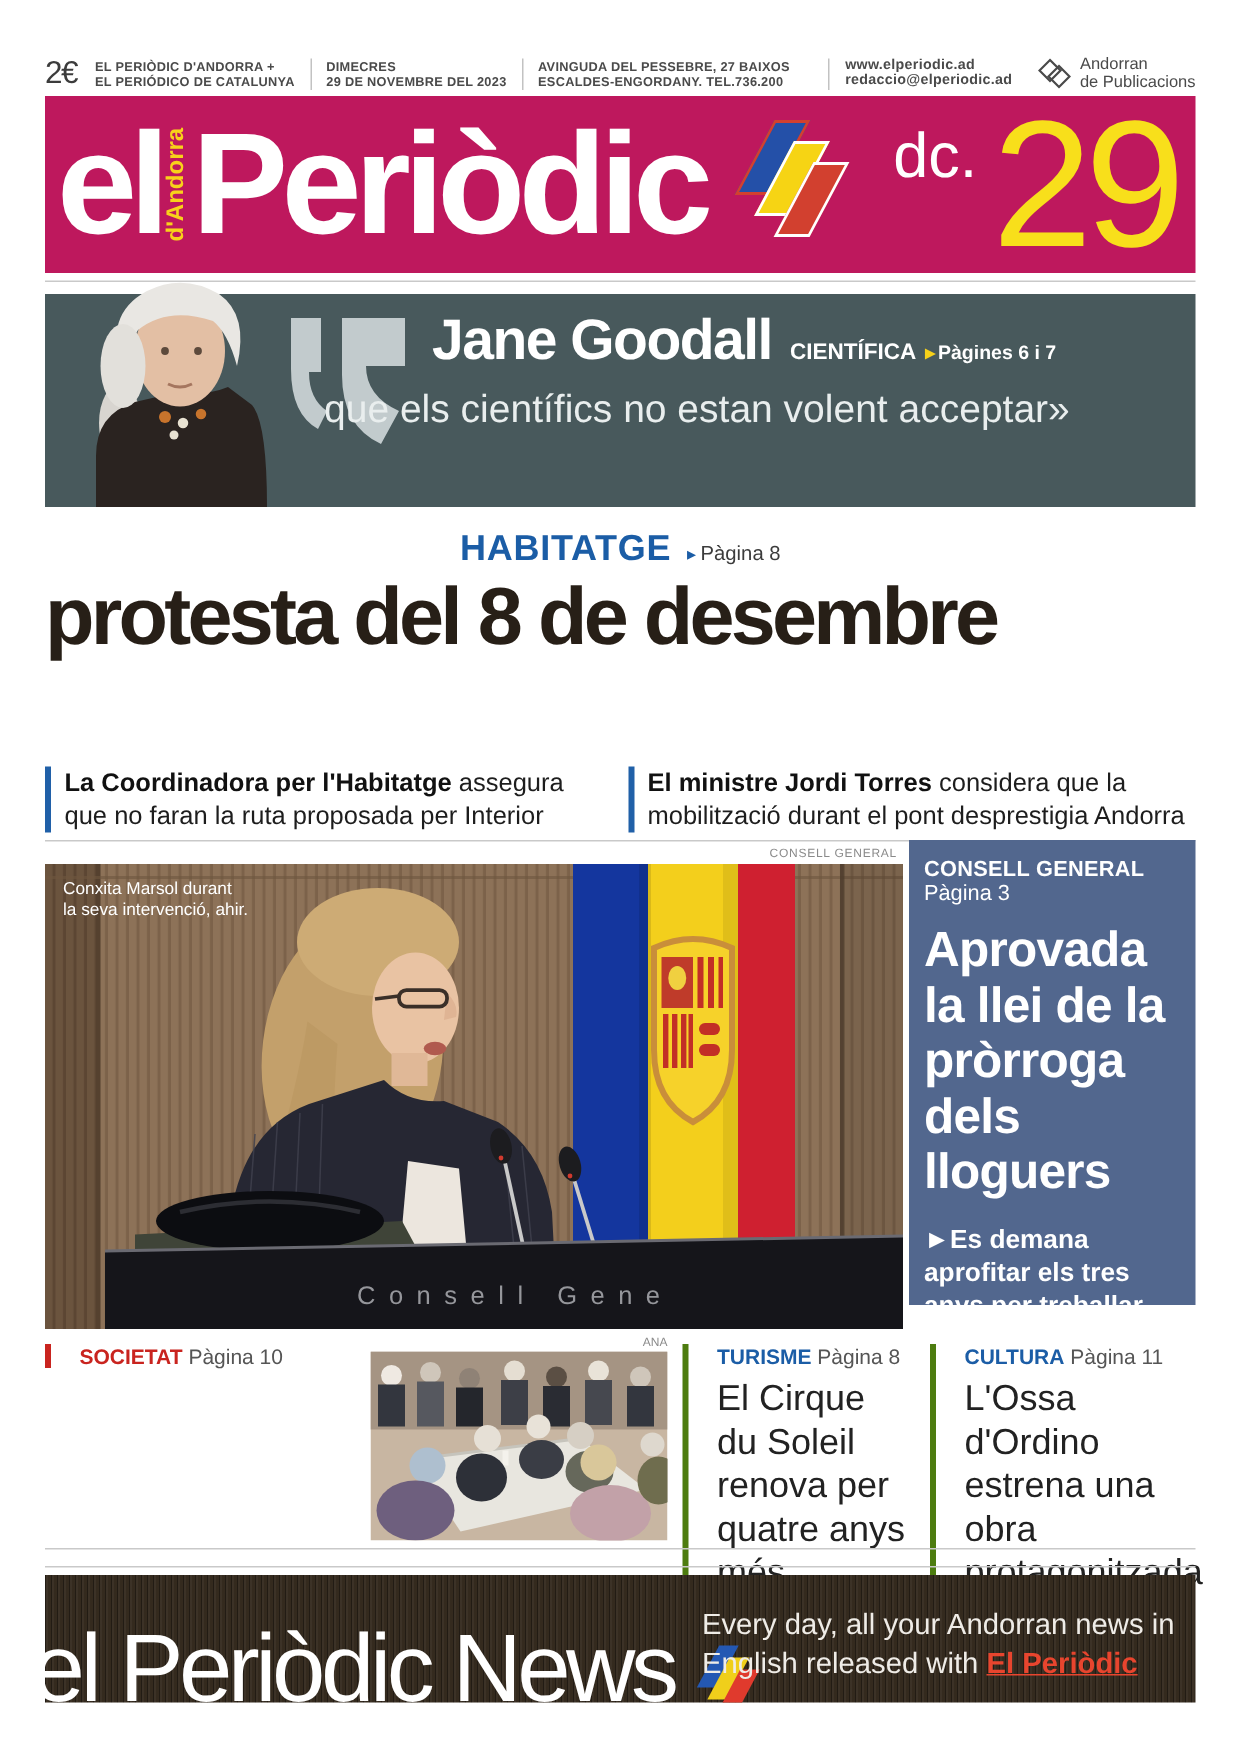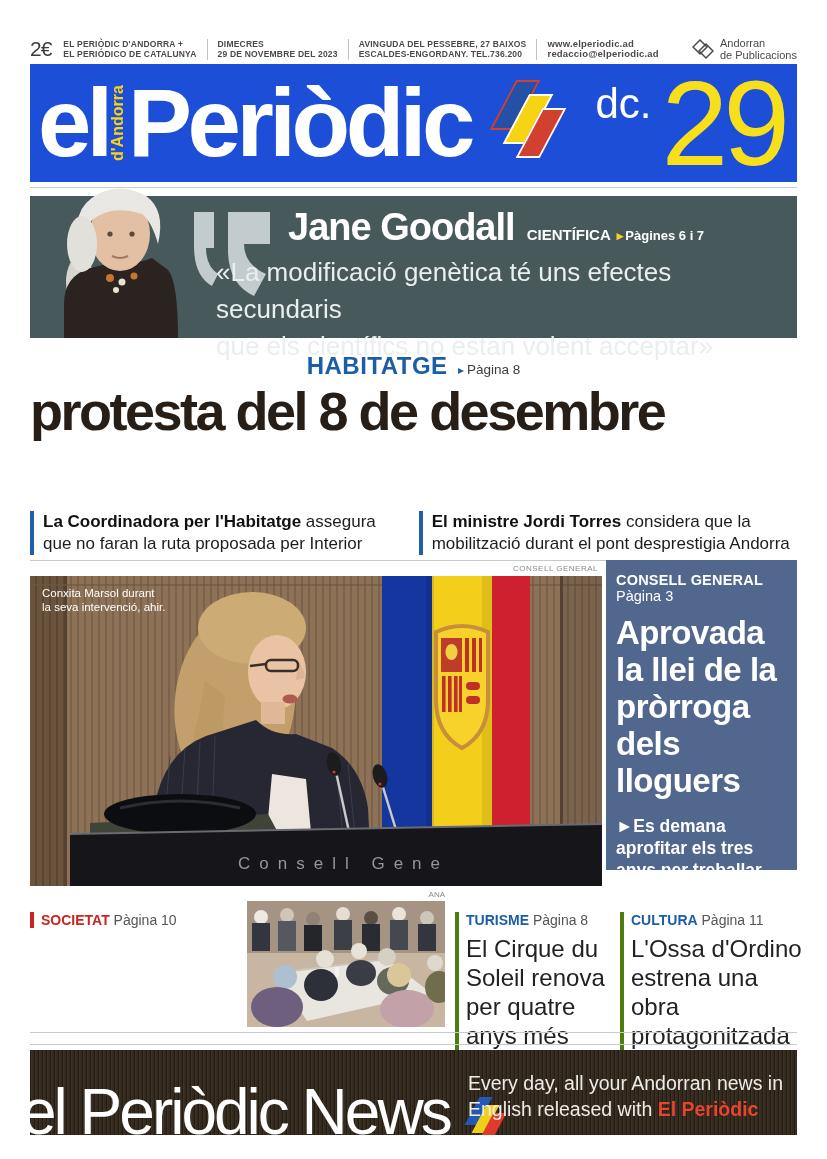--- a/index.html
+++ b/index.html
@@ -4,25 +4,25 @@
 <style>
   html,body{margin:0;padding:0;background:#fff;}
   .page{position:relative;width:827px;height:1159px;background:#fff;overflow:hidden;
         font-family:"Liberation Sans",sans-serif;color:#222;}
   
   .topbar{position:absolute;top:36px;left:30px;right:30px;height:26px;display:flex;align-items:center;}
   .price{font-size:21px;color:#3c3c3c;letter-spacing:-1px;margin-right:12px;}
   .tb-col{font-size:8.5px;font-weight:bold;color:#4a4a4a;line-height:10.5px;letter-spacing:.2px;
           padding:0 10px;border-left:1px solid #c2c2c2;text-transform:uppercase;}
   .tb-col.first{border-left:none;padding-left:0;}
-  .tb-web{font-size:9.5px;font-weight:bold;text-transform:none;}
+  .tb-web{font-size:9.5px;font-weight:bold;text-transform:none;margin-left:16px;}
   .publisher{margin-left:auto;display:flex;align-items:center;gap:6px;}
   .publisher .pub-text{font-size:11px;color:#4a4a4a;line-height:12.5px;}
   
-  .masthead{position:absolute;top:64px;left:30px;right:30px;height:118px;background:#1d4ed8;
+  .masthead{position:absolute;top:64px;left:30px;right:30px;height:118px;background:#be185d;
             display:flex;align-items:center;padding:0 8px;box-sizing:border-box;}
   .brand{display:flex;align-items:center;}
   .brand-el{font-size:96px;font-weight:bold;color:#fff;letter-spacing:-5px;line-height:90px;}
   .brand-region{writing-mode:vertical-rl;transform:rotate(180deg);font-size:16px;font-weight:bold;
                 color:#f8d21a;height:90px;display:flex;align-items:center;justify-content:center;margin:0 1px;}
   .brand-main{font-size:96px;font-weight:bold;color:#fff;letter-spacing:-4.5px;line-height:90px;}
   .slashes{position:relative;width:78px;height:90px;margin-left:14px;}
   .slash{position:absolute;width:24px;height:50px;transform:skewX(-28deg);border:2px solid #fff;box-sizing:border-box;}
   .slash.s-blue{left:18px;top:2px;background:#2450a8;border-color:#d2402f;}
   .slash.s-yellow{left:31px;top:16px;background:#f6d414;}
@@ -60,21 +60,21 @@
   .main-photo{position:absolute;top:576px;left:30px;width:572px;height:310px;margin:0;}
   .main-caption{position:absolute;top:10px;left:12px;color:#fff;font-size:11.5px;line-height:14px;}
   .sidebar-story{position:absolute;top:560px;left:606px;width:191px;height:310px;background:#52678e;
                  box-sizing:border-box;padding:12px 10px;color:#fff;}
   .sb-kicker{font-size:14.5px;}
   .sb-kicker b{letter-spacing:.2px;}
   .sb-headline{font-size:33px;font-weight:bold;line-height:37px;letter-spacing:-.5px;margin-top:10px;}
   .sb-bullet{font-size:17.5px;font-weight:bold;line-height:22px;margin-top:16px;}
   
   .bottom-row{position:absolute;top:896px;left:30px;right:30px;height:140px;}
-  .story{position:absolute;top:16px;border-left:4px solid #4d7c0f;padding-left:7px;box-sizing:border-box;}
+  .story{position:absolute;top:0;border-left:4px solid #4d7c0f;padding-left:19px;box-sizing:border-box;}
   .story .st-kicker{font-size:14px;color:#555;}
   .story .st-kicker b{color:#1b5da6;}
   .story.societat{left:0;width:212px;border-color:#c9241f;}
   .story.societat .st-kicker b{color:#c9241f;}
   .story.turisme{left:425px;width:152px;}
   .story.cultura{left:590px;width:182px;}
   .st-headline{font-size:24px;line-height:29px;color:#222;margin-top:6px;}
   .story.societat .st-headline{font-weight:bold;font-size:25px;line-height:30px;color:#1f1f1f;}
   .societat-photo{position:absolute;left:217px;top:5px;width:198px;height:126px;}
   .photo-credit-ana{position:absolute;left:217px;top:-6px;width:198px;text-align:right;font-size:8px;color:#8a8a8a;}
@@ -85,21 +85,21 @@
   .news-banner .texture{position:absolute;inset:0;
      background:repeating-linear-gradient(90deg,rgba(0,0,0,.35) 0 1px,rgba(255,255,255,.04) 1px 2px,rgba(0,0,0,0) 2px 4px);}
   .nb-logo{position:absolute;left:-9px;bottom:-8px;display:flex;align-items:flex-end;}
   .nb-logo-text{font-size:64px;font-weight:normal;color:#fff;letter-spacing:-3px;line-height:62px;white-space:nowrap;}
   .nb-slashes{position:relative;width:50px;height:46px;margin-left:8px;}
   .nb-slash{position:absolute;width:13px;height:28px;transform:skewX(-28deg);}
   .nb-slash.b{left:14px;top:0;background:#2458b3;}
   .nb-slash.y{left:21px;top:8px;background:#f0cf1b;}
   .nb-slash.r{left:28px;top:16px;background:#e03a2d;}
   .nb-tagline{position:absolute;right:14px;top:20px;text-align:left;font-size:19.5px;line-height:26px;color:#efece7;}
-  .nb-brand{color:#e8452e;font-weight:bold;}
+  .nb-brand{color:#e8452e;font-weight:bold;text-decoration:underline;}
 </style>
 </head>
 <body>
 
 <div class="page">
 
   <header class="topbar">
     <span class="price">2€</span>
     <div class="tb-col first">
       <div>EL PERIÒDIC D'ANDORRA +</div>
@@ -165,21 +165,20 @@
     <svg class="quote-glyph" width="86" height="84" viewBox="0 0 86 84">
       <path d="M26,0 H6 V34 Q6,64 24,74 L30,62 Q18,54 18,36 H26 Z" fill="#c2cbcd"></path>
       <path d="M82,0 H40 V38 Q40,72 66,84 L78,62 Q56,52 56,32 H82 Z" fill="#c2cbcd"></path>
     </svg>
     <div class="qb-namerow">
       <span class="qb-name">Jane Goodall</span>
       <span class="qb-role">CIENTÍFICA</span>
       <span class="qb-pages arrow-yellow">Pàgines 6 i 7</span>
     </div>
     <div class="qb-quote">
-      <div>«La modificació genètica té uns efectes secundaris</div>
       <div>que els científics no estan volent acceptar»</div>
     </div>
   </section>
 
   <div class="kicker-center">
     <span class="kick">HABITATGE</span>
     <span class="kick-page arrow-blue">Pàgina 8</span>
   </div>
   <h1 class="headline">
     <div>protesta del 8 de desembre</div>

